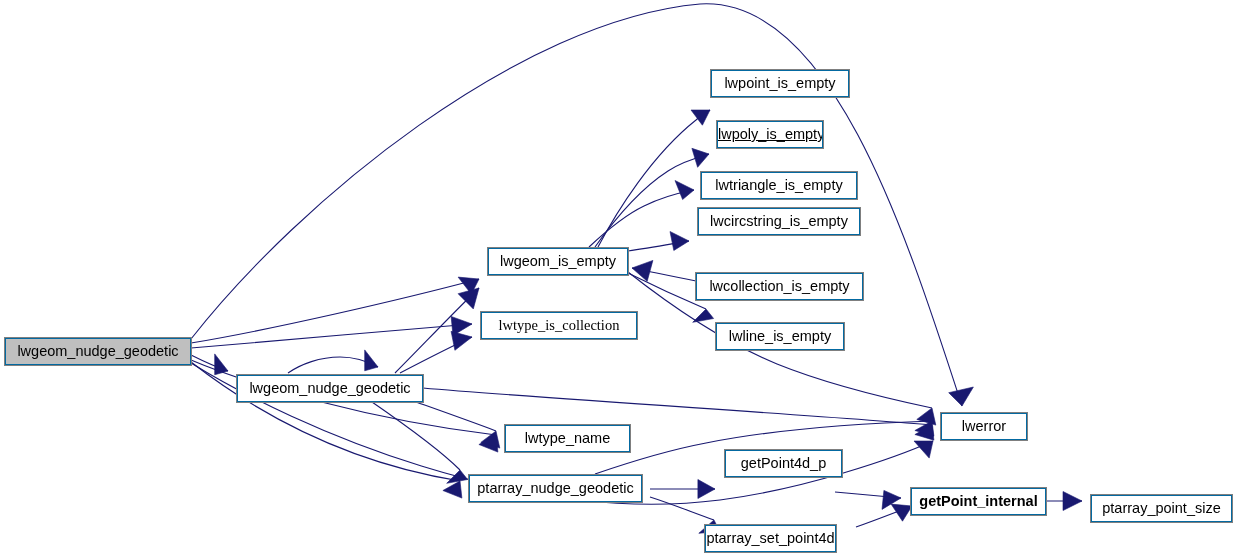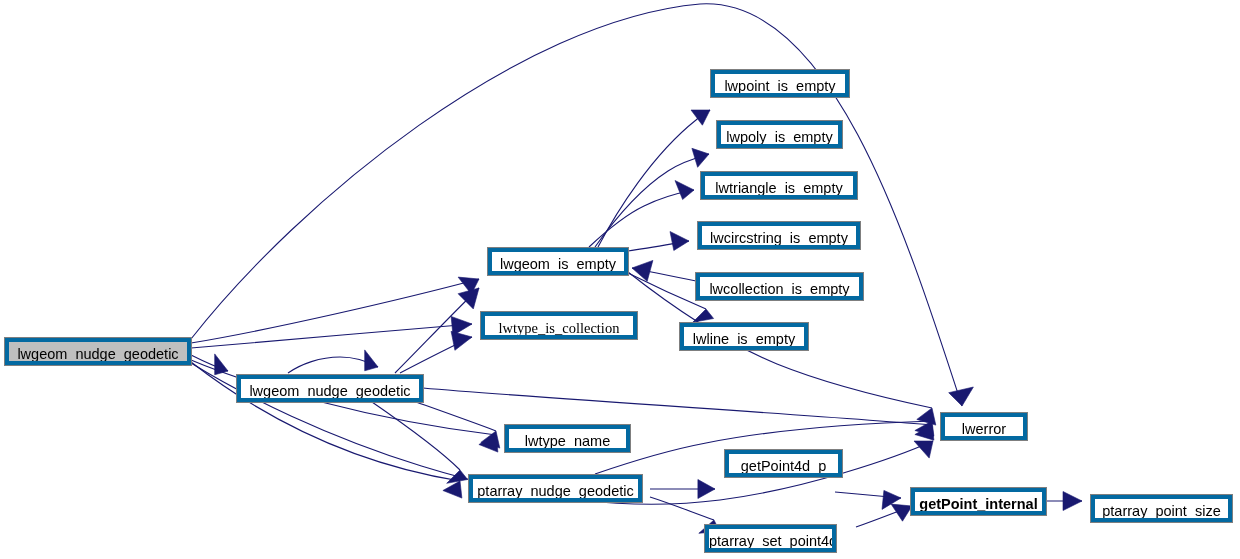--- a/index.html
+++ b/index.html
@@ -18,21 +18,21 @@
   #edges {
     position: absolute;
     left: 0;
     top: 0;
     width: 1240px;
     height: 559px;
   }
   .node {
     position: absolute;
     box-sizing: border-box;
-    border: 4px solid #0369a1;
+    border: 1px solid #0369a1;
     outline: 1px solid #7f7f7f;
     background: #ffffff;
     color: #000000;
     font-size: 14.5px;
     line-height: 25px;
     height: 27px;
     text-align: center;
     white-space: nowrap;
     overflow: hidden;
     z-index: 2;
@@ -152,24 +152,24 @@
       </g>
     </svg>
   <div id="nodes">
       <div class="node highlight" style="left: 5px; top: 338px; width: 186px;">lwgeom_nudge_geodetic</div>
       <div class="node" style="left: 237px; top: 375px; width: 186px;">lwgeom_nudge_geodetic</div>
       <div class="node" style="left: 488px; top: 248px; width: 140px;">lwgeom_is_empty</div>
       <div class="node" style="left: 481px; top: 312px; width: 156px; font-family: Liberation Serif, serif;">lwtype_is_collection</div>
       <div class="node" style="left: 505px; top: 425px; width: 125px; text-align: center;">lwtype_name</div>
       <div class="node" style="left: 469px; top: 475px; width: 173px;">ptarray_nudge_geodetic</div>
       <div class="node" style="left: 711px; top: 70px; width: 138px;">lwpoint_is_empty</div>
-      <div class="node" style="left: 717px; top: 121px; width: 125px;">lwpoly_is_empty</div>
+      <div class="node" style="left: 717px; top: 121px; width: 106px; text-decoration: underline;">lwpoly_is_empty</div>
       <div class="node" style="left: 701px; top: 172px; width: 156px;">lwtriangle_is_empty</div>
-      <div class="node" style="left: 698px; top: 222px; width: 162px;">lwcircstring_is_empty</div>
+      <div class="node" style="left: 698px; top: 208px; width: 162px;">lwcircstring_is_empty</div>
       <div class="node" style="left: 696px; top: 273px; width: 167px;">lwcollection_is_empty</div>
-      <div class="node" style="left: 680px; top: 323px; width: 128px;">lwline_is_empty</div>
+      <div class="node" style="left: 716px; top: 323px; width: 128px;">lwline_is_empty</div>
       <div class="node" style="left: 941px; top: 413px; width: 86px;">lwerror</div>
       <div class="node" style="left: 725px; top: 450px; width: 117px;">getPoint4d_p</div>
       <div class="node" style="left: 705px; top: 525px; width: 131px;">ptarray_set_point4d</div>
       <div class="node" style="left: 911px; top: 488px; width: 135px; font-weight: bold;">getPoint_internal</div>
       <div class="node" style="left: 1091px; top: 488px; width: 141px; margin-top: 7px;">ptarray_point_size</div>
     </div>
 </div>
 
 </body></html>

